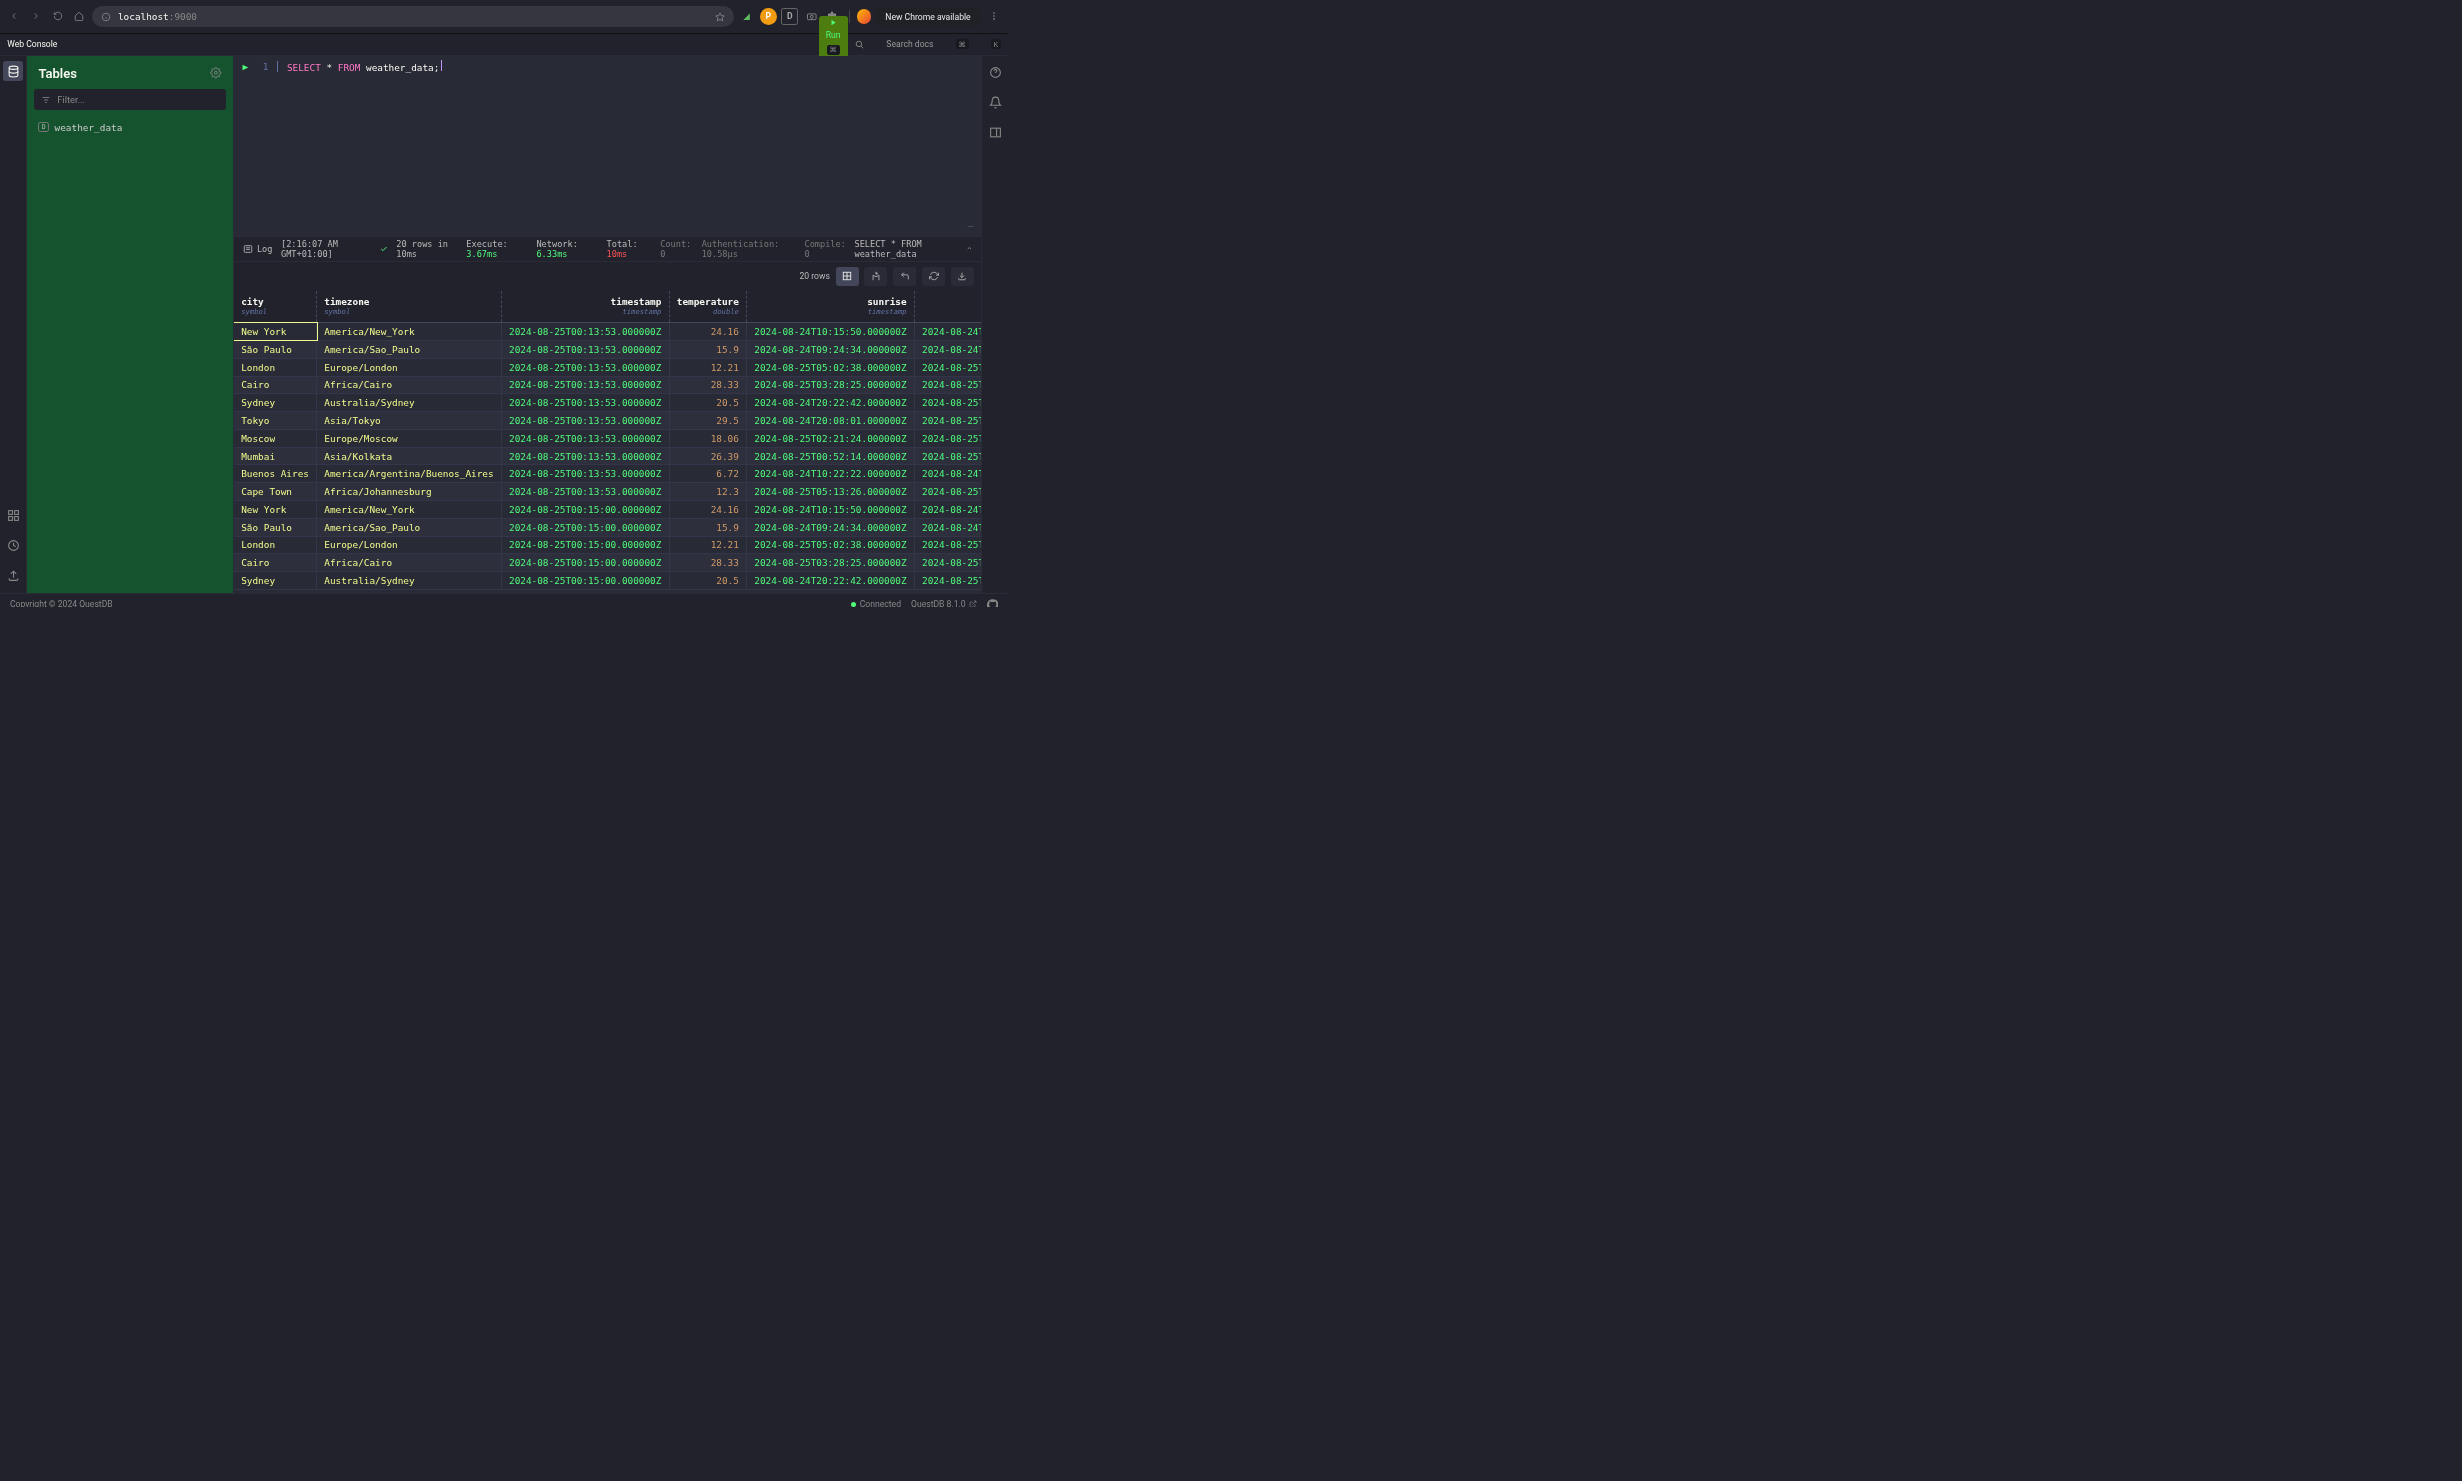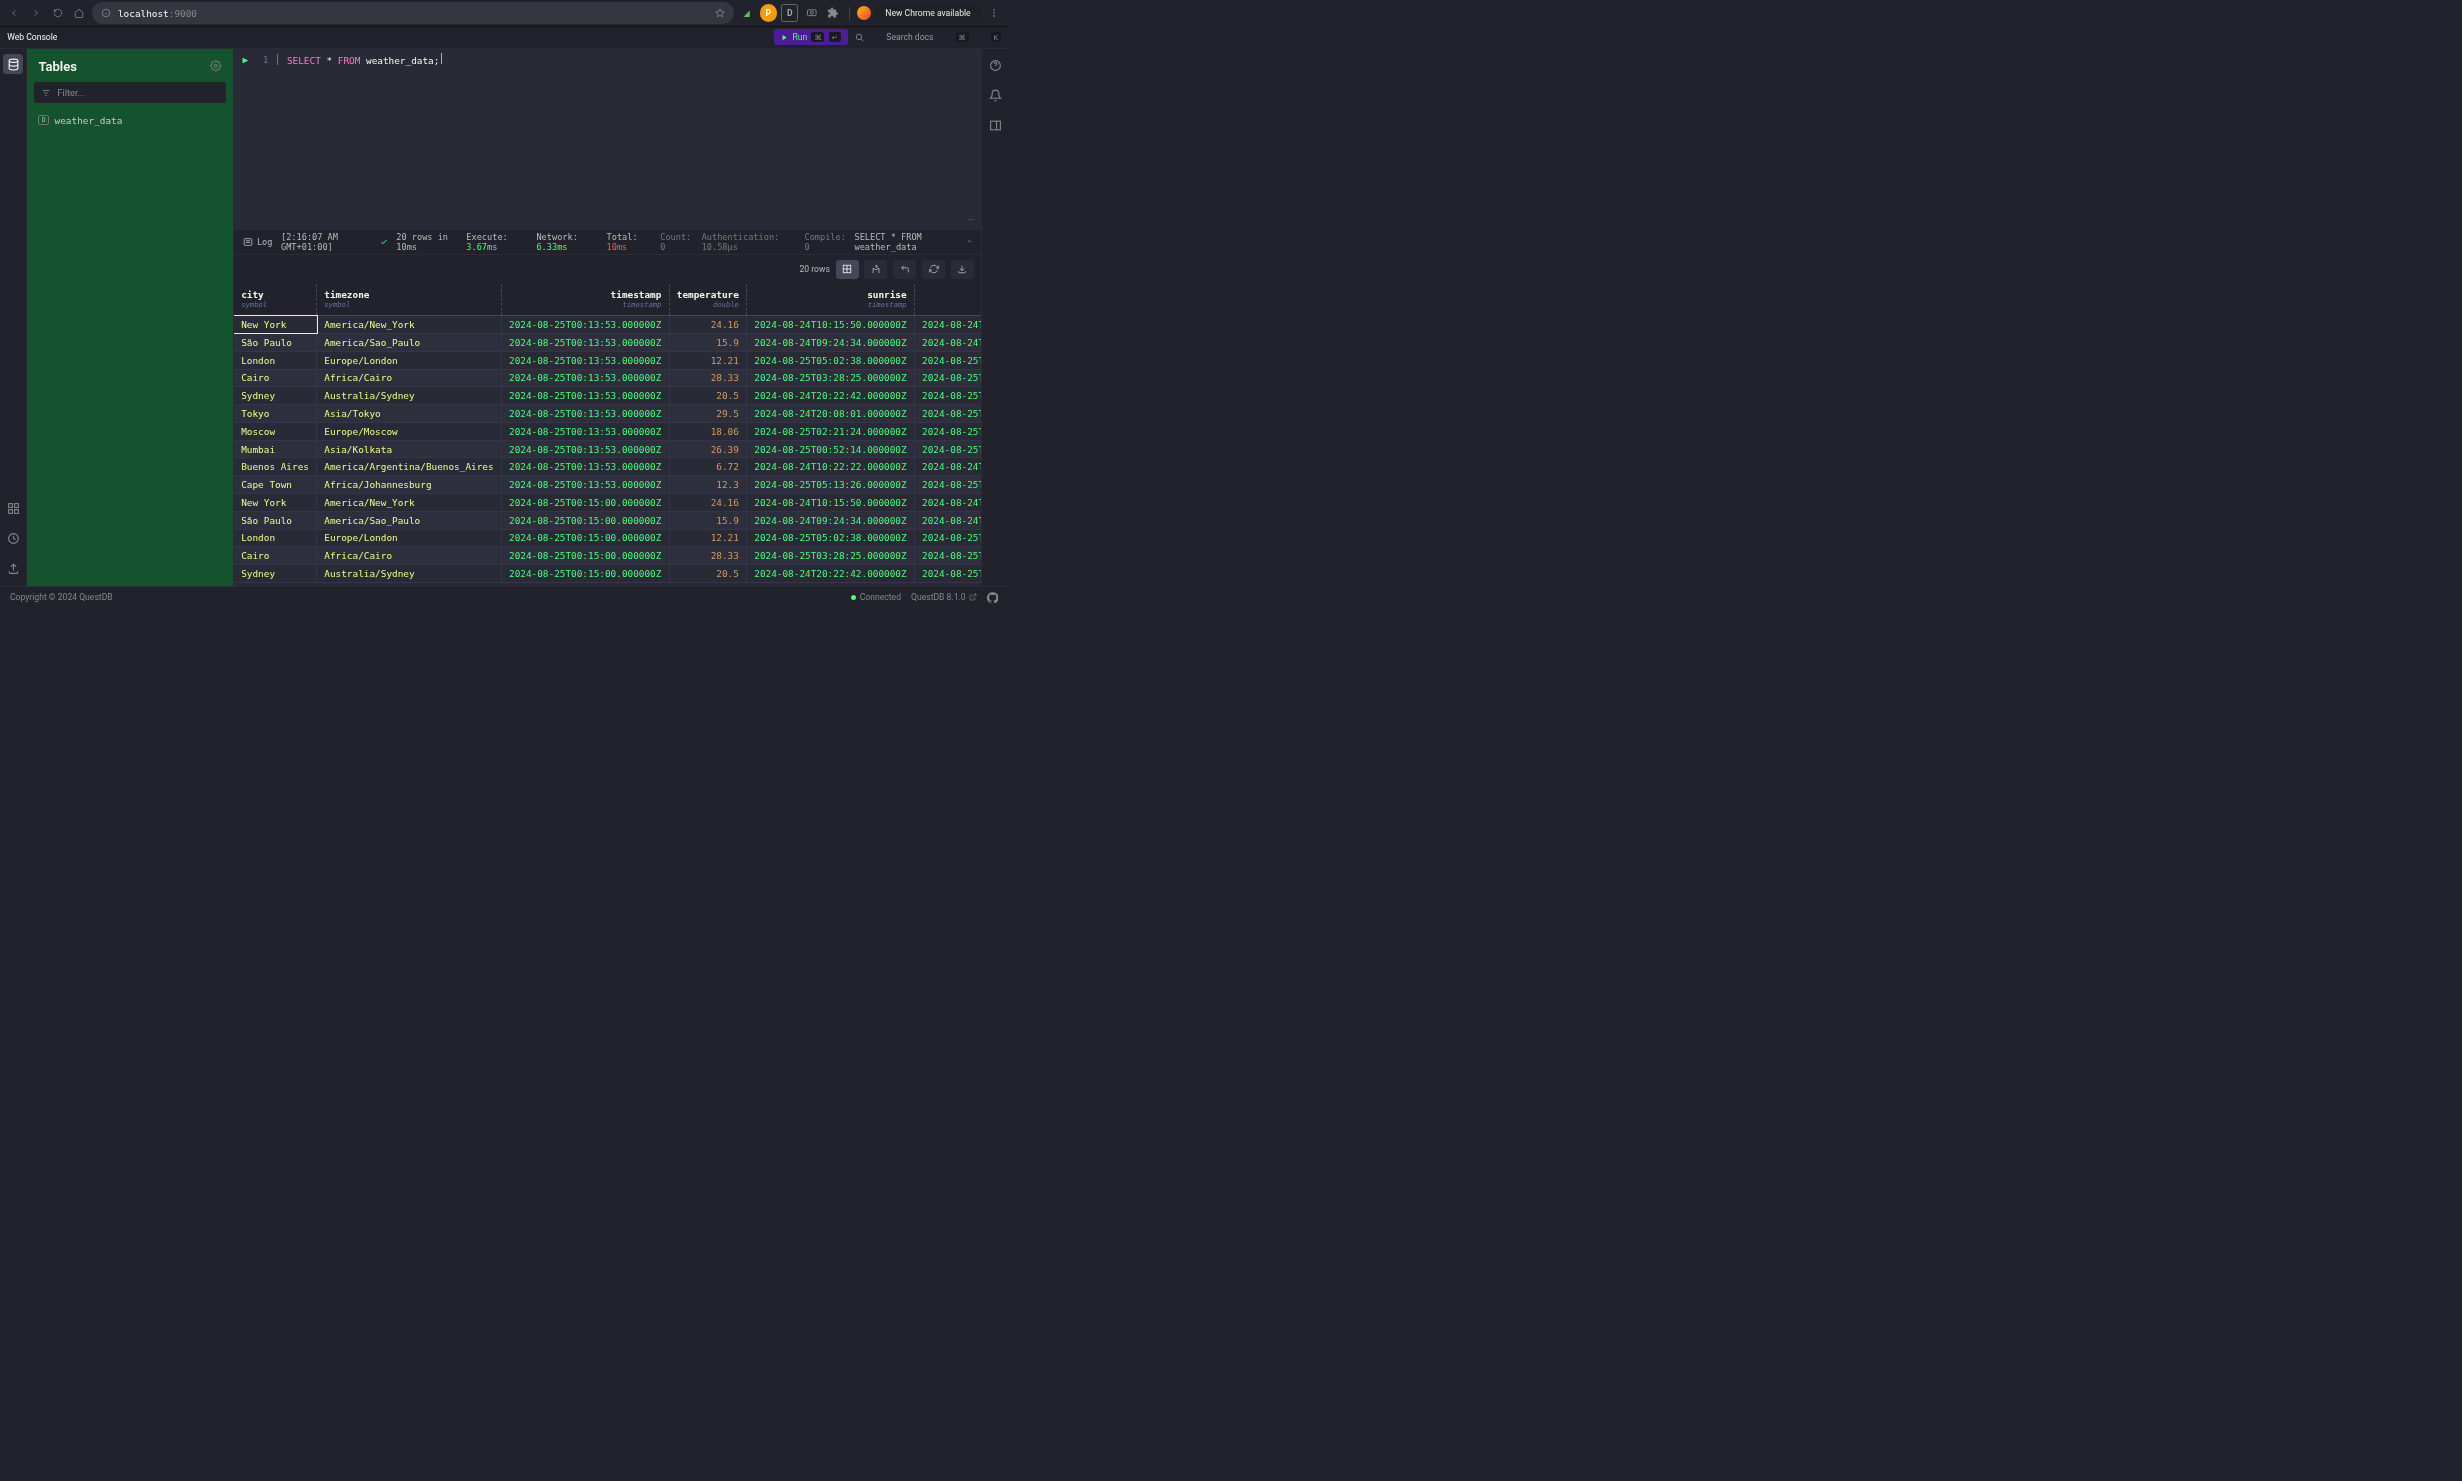--- a/index.html
+++ b/index.html
@@ -1,32 +1,32 @@
 <!DOCTYPE html>
 <html style="font-size:11.5px"><head>
 <meta charset="utf-8">
 <style>
 * { margin: 0; padding: 0; box-sizing: border-box; }
 body { font-family: -apple-system, BlinkMacSystemFont, "Segoe UI", Roboto, sans-serif; background: #21222c; color: #f8f8f2; font-size: 9.4px; overflow: hidden; width: 1008px; height: 607px; }
 .mono { font-family: "SF Mono", Menlo, Monaco, Consolas, monospace; }
 
 
-.browser-bar { height: 27px; background: #21222c; display: flex; align-items: center; padding: 0 5.8px; gap: 4.3px; border-bottom: 0.7px solid #111; }
+.browser-bar { height: 34px; background: #21222c; display: flex; align-items: center; padding: 0 5.8px; gap: 4.3px; border-bottom: 0.7px solid #111; }
 .nav-btn { width: 17.3px; height: 17.3px; display: flex; align-items: center; justify-content: center; color: #888; border-radius: 2.9px; }
 .url-bar { flex: 1; background: #35363f; border-radius: 11.5px; height: 21.6px; display: flex; align-items: center; padding: 0 8.6px; gap: 7.2px; color: #ccc; max-width: 662px; }
 .url-bar .host { color: #f8f8f2; }
 .url-bar .port { color: #888; }
 .ext-icons { display: flex; align-items: center; gap: 4.3px; }
 .ext-icon { width: 17.3px; height: 17.3px; border-radius: 2.9px; display: flex; align-items: center; justify-content: center; font-size: 8.6px; }
 .chrome-btn { background: #202124; color: #e8eaed; padding: 4.3px 10px; border-radius: 10px; font-size: 8.6px; }
 .profile-dot { width: 14.4px; height: 14.4px; border-radius: 50%; background: linear-gradient(135deg,#fbbc04,#ea4335); }
 
 
 .top-strip { height: 21.6px; background: #21222c; display: flex; align-items: center; justify-content: space-between; padding: 0 7.2px; border-bottom: 0.7px solid #2a2b36; font-size: 8.6px; }
-.run-btn { background: #4c1d95; color: #50fa7b; padding: 2.9px 7.2px; border-radius: 2.9px; display: flex; align-items: center; gap: 4.3px; }
+.run-btn { background: #4d7c0f; color: #50fa7b; padding: 2.9px 7.2px; border-radius: 2.9px; display: flex; align-items: center; gap: 4.3px; flex-direction: column; }
 .kbd { background: #191a21; border-radius: 2.2px; padding: 0.7px 2.9px; font-size: 7.2px; color: #888; }
 .search-docs { display: flex; align-items: center; gap: 22px; color: #999; font-size: 8.6px; }
 
 
 .app { display: flex; height: calc(100% - 48px - 21.6px); }
 .left-rail { width: 27px; background: #21222c; border-right: 0.7px solid #2a2b36; display: flex; flex-direction: column; align-items: center; padding-top: 5.8px; gap: 10px; }
 .rail-icon { width: 20px; height: 20px; display: flex; align-items: center; justify-content: center; color: #888; border-radius: 2.9px; }
 .rail-icon.active { background: #44475a; color: #f8f8f2; }
 .rail-bottom { margin-top: auto; display: flex; flex-direction: column; gap: 10px; margin-bottom: 7.2px; align-items: center; }
 

